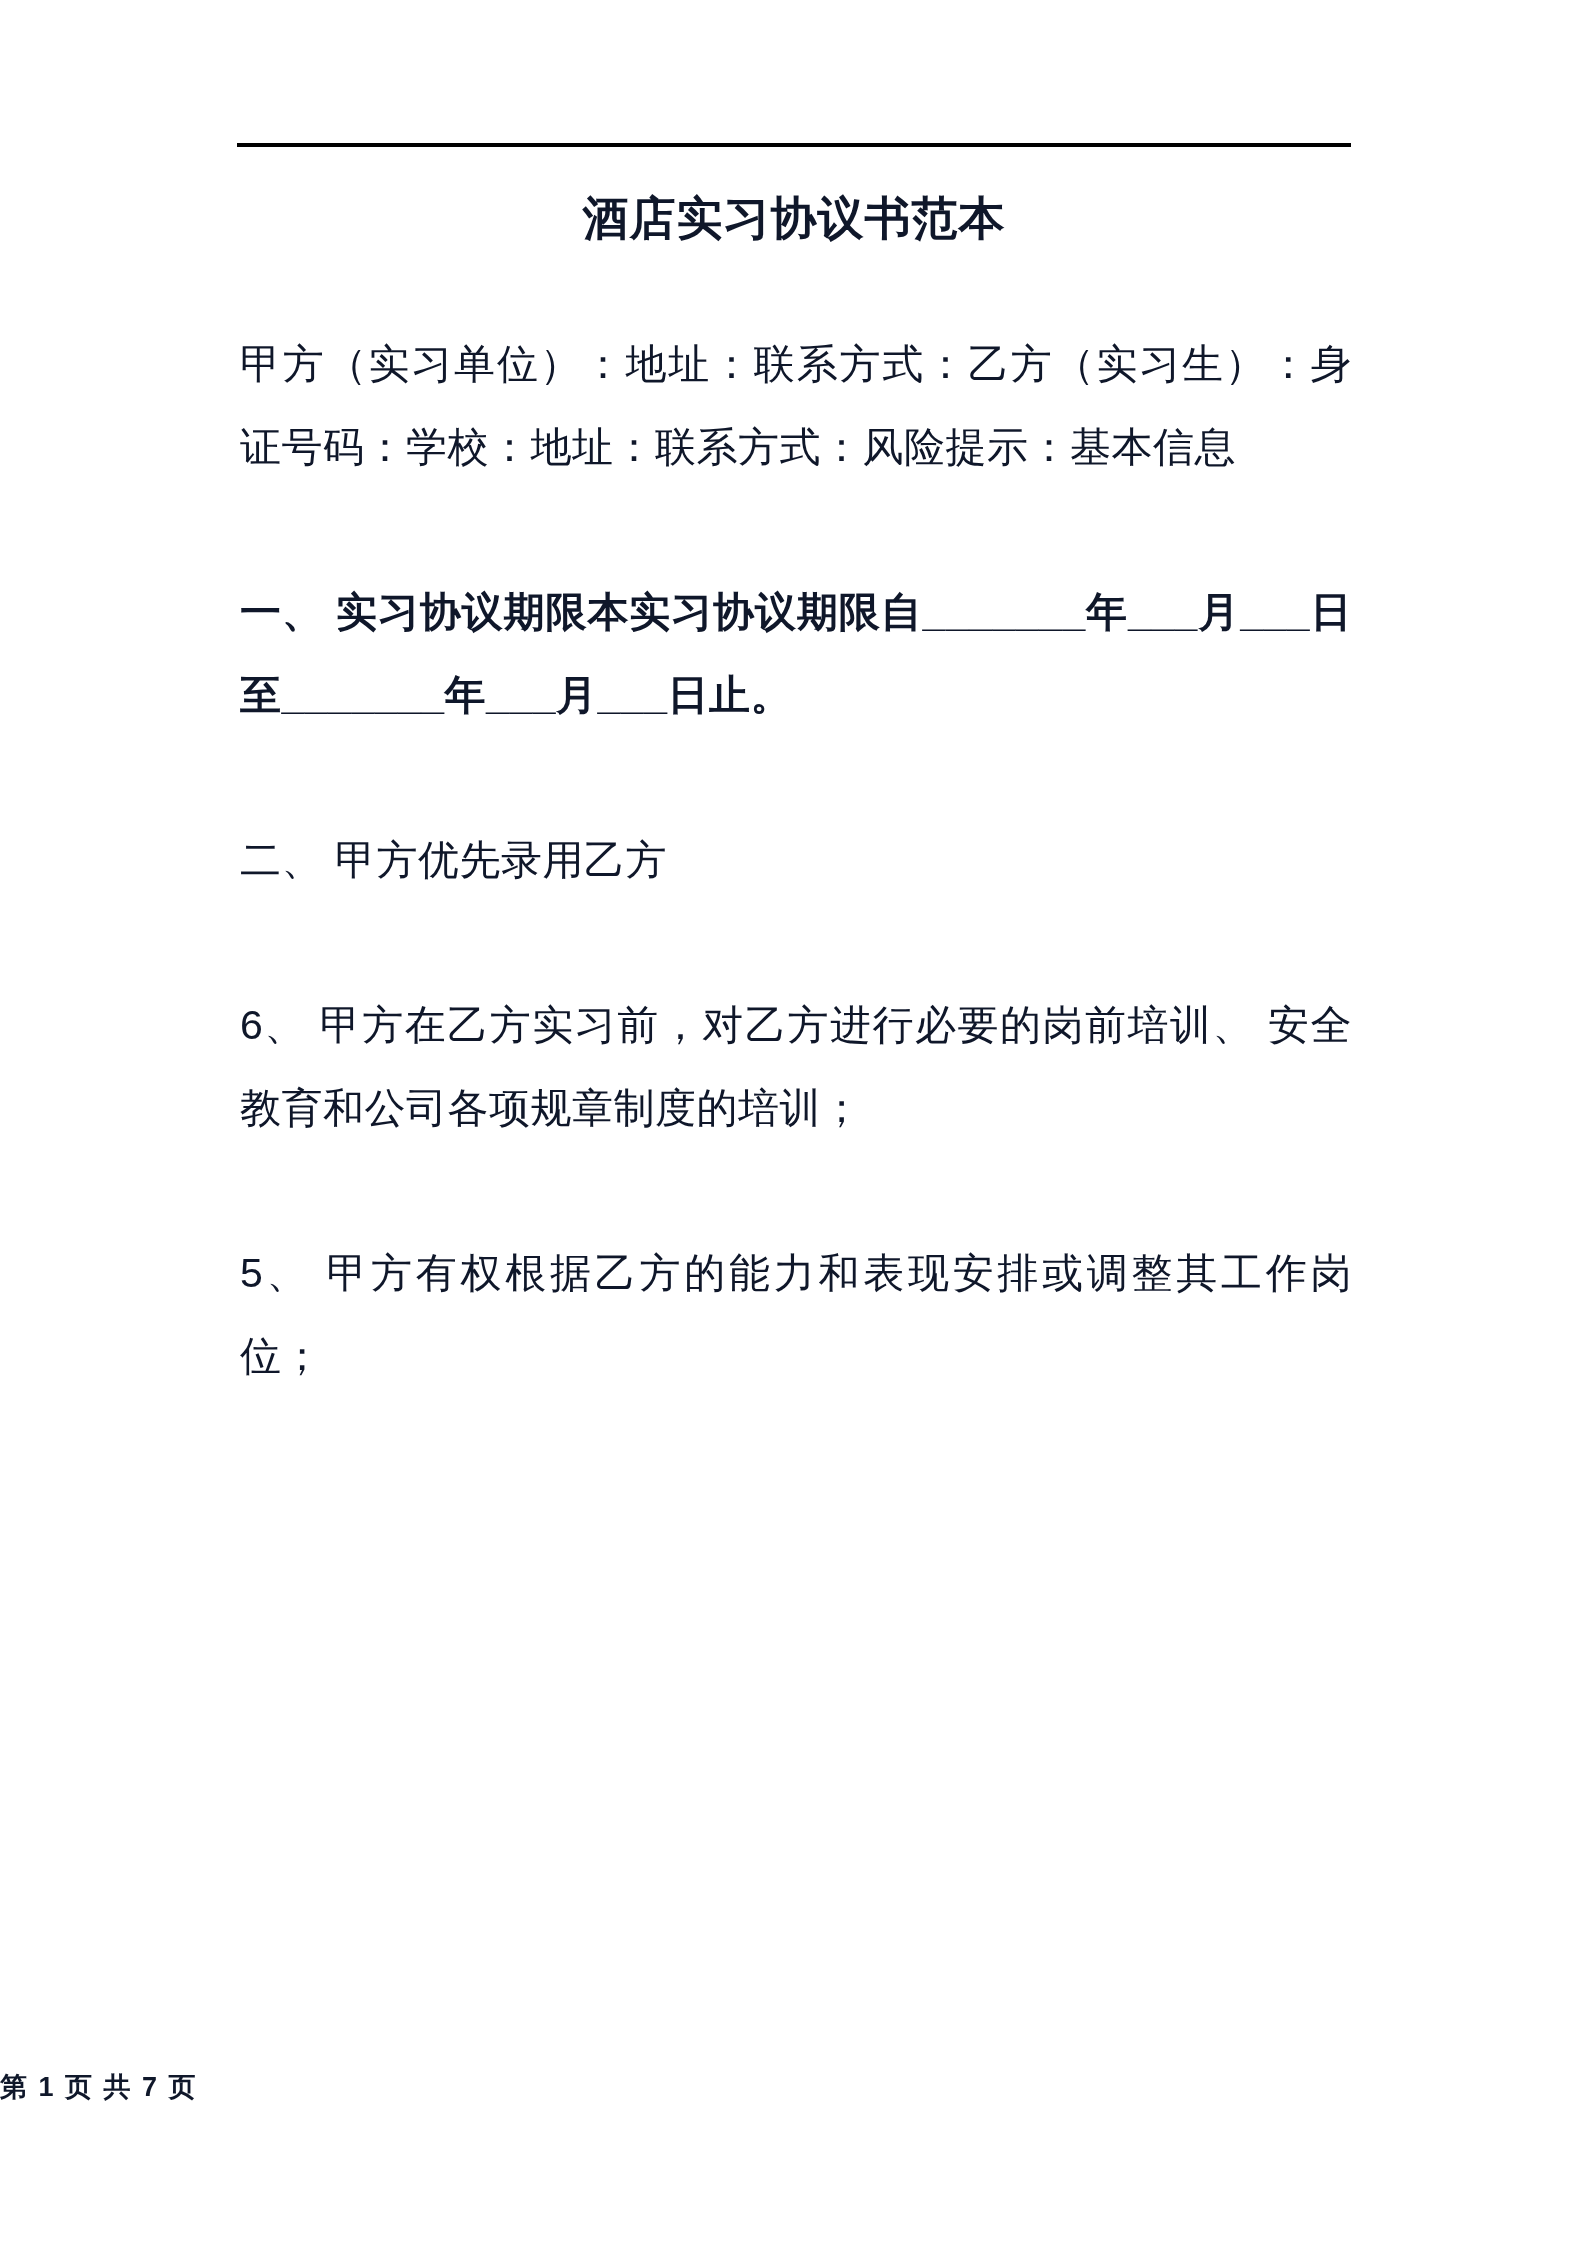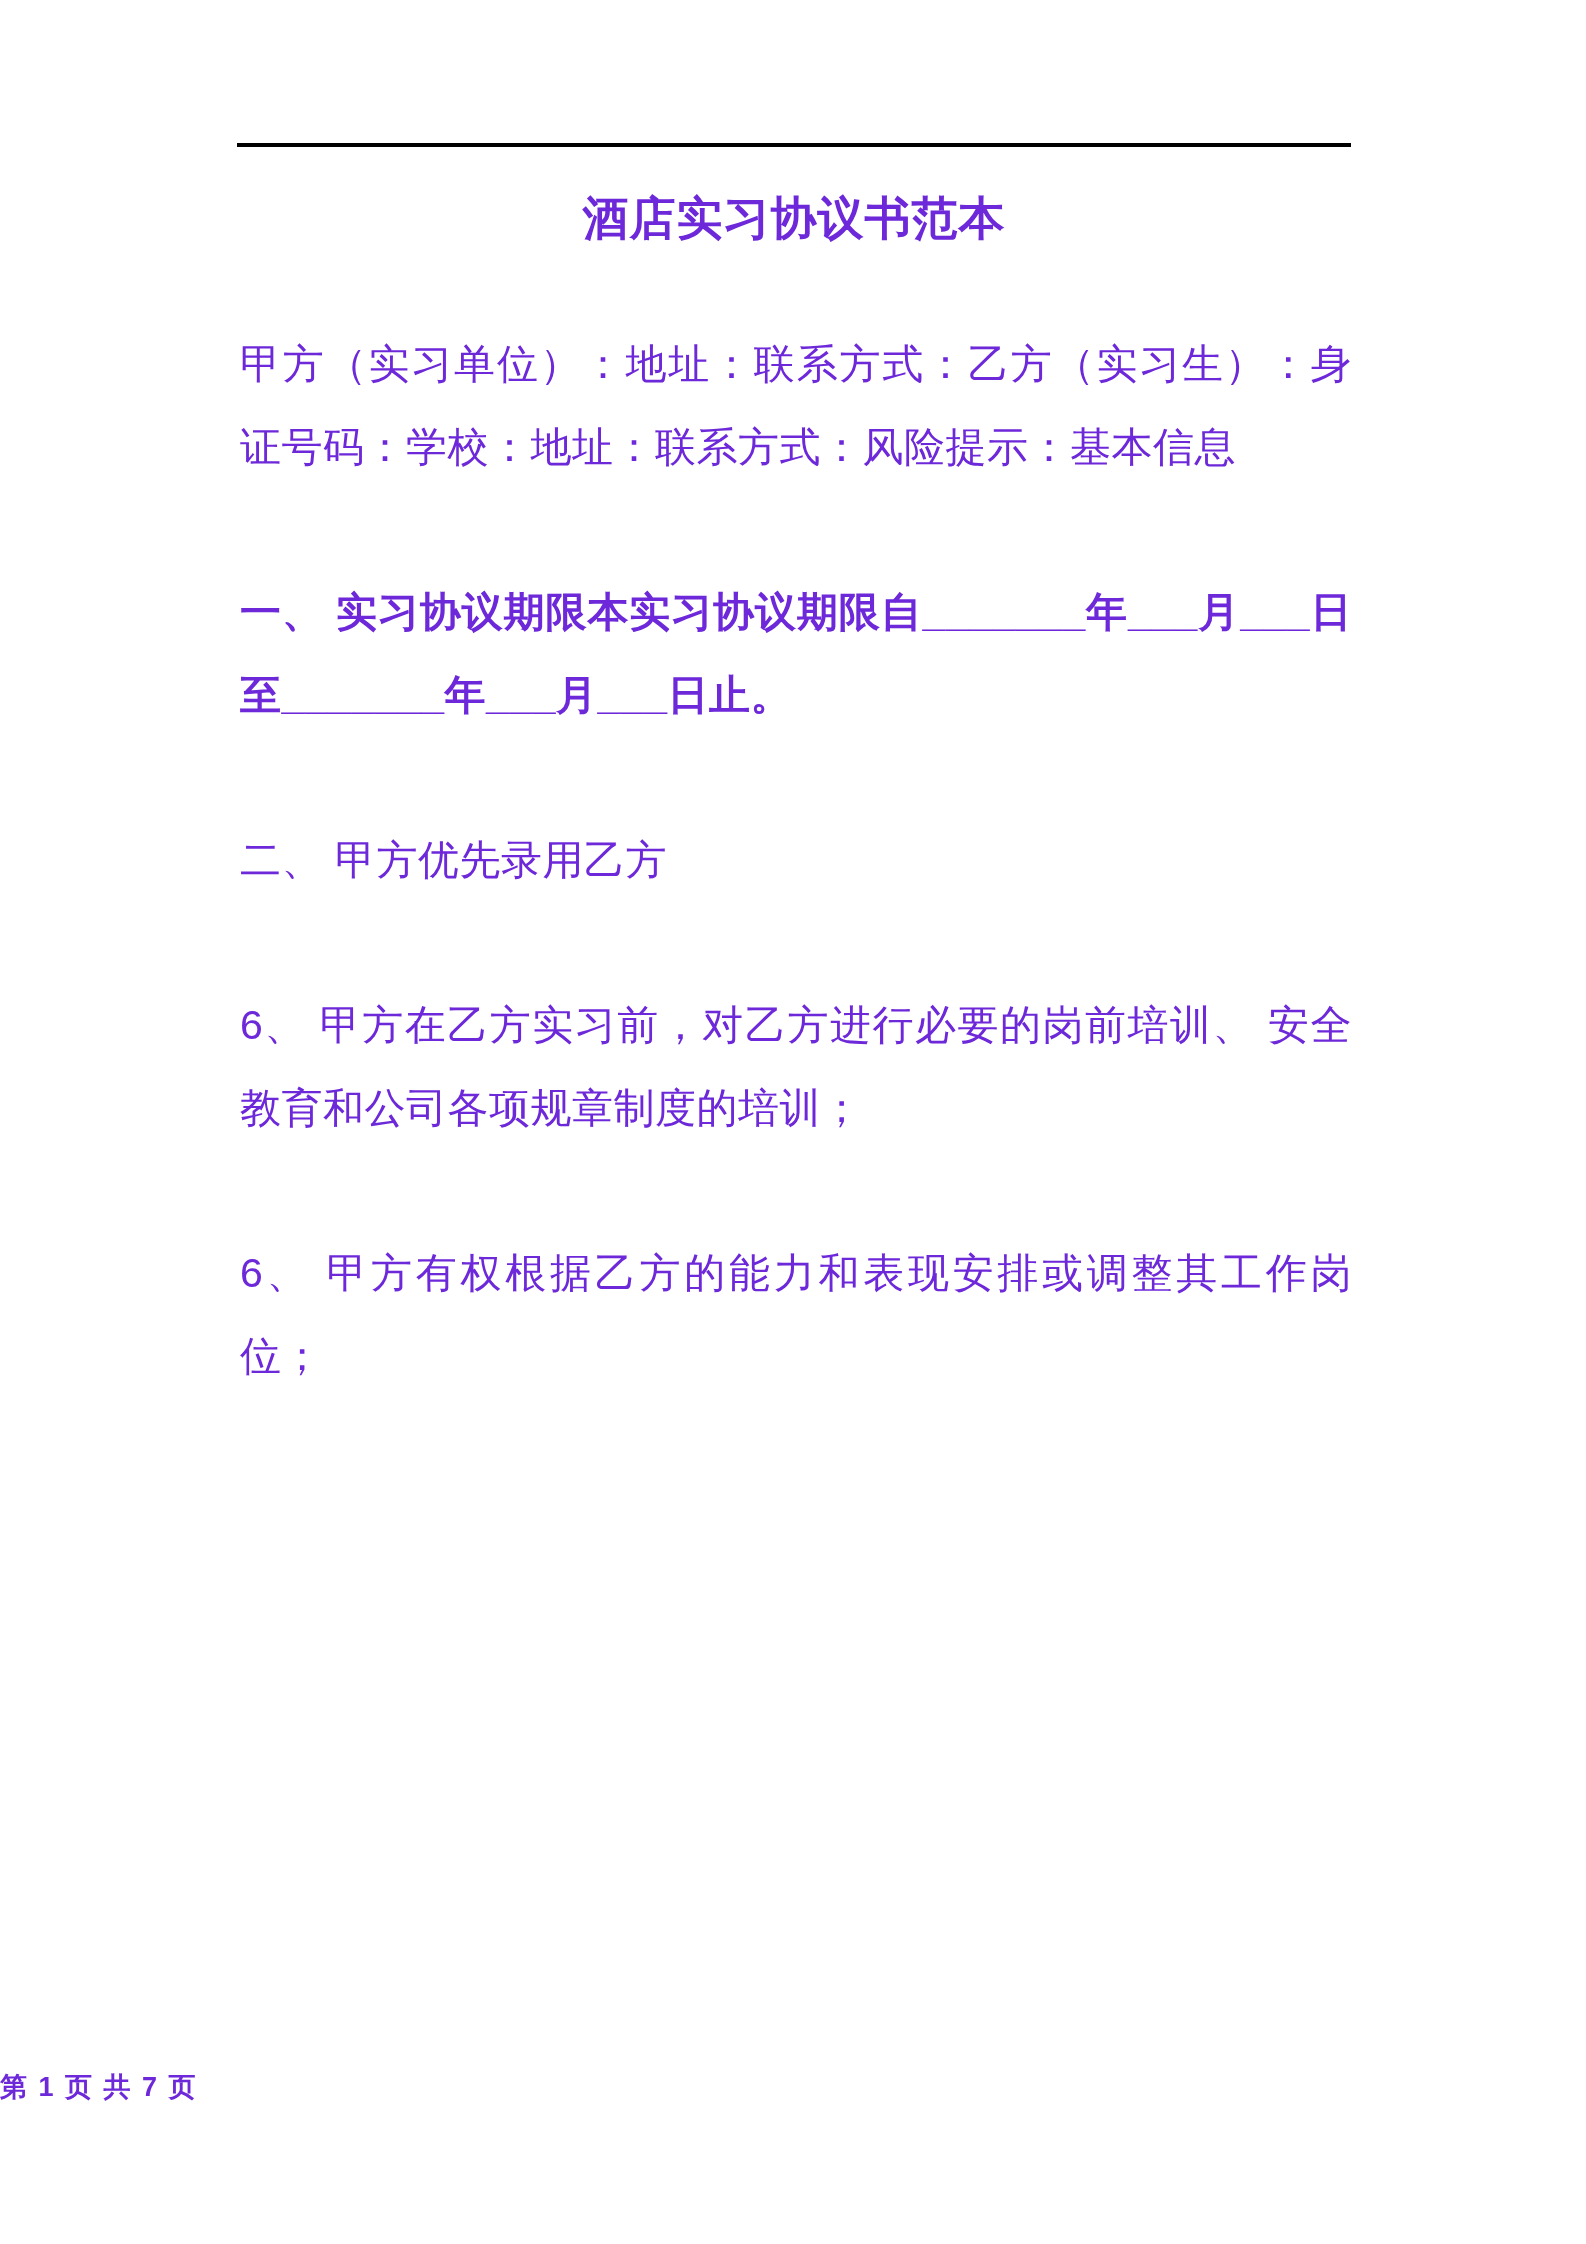--- a/index.html
+++ b/index.html
@@ -5,21 +5,21 @@
   html, body {
     margin: 0;
     padding: 0;
     background: #ffffff;
   }
   .page {
     position: relative;
     width: 1586px;
     height: 2244px;
     background: #ffffff;
-    color: #6d28d9;
+    color: #0f172a;
     font-family: "Liberation Sans", "DejaVu Sans", sans-serif;
     overflow: hidden;
   }
   .header-rule {
     margin: 143px 235px 0 237px;
     height: 0;
     border-top: 4px solid #000000;
   }
   .doc-title {
     margin: 38px 235px 0 237px;
@@ -68,18 +68,18 @@
   <div class="content">
     <p>甲方（实习单位）：地址：联系方式：乙方（实习生）：身证号码：学校：地址：联系方式：风险提示：基本信息</p>
 
 
     <p class="bold">一、 实习协议期限本实习协议期限自_______年___月___日至_______年___月___日止。</p>
 
     <p>二、 甲方优先录用乙方</p>
 
     <p>6、 甲方在乙方实习前，对乙方进行必要的岗前培训、 安全教育和公司各项规章制度的培训；</p>
 
-    <p>6、 甲方有权根据乙方的能力和表现安排或调整其工作岗位；</p>
+    <p>5、 甲方有权根据乙方的能力和表现安排或调整其工作岗位；</p>
   </div>
 
   <div class="page-footer">第 1 页 共 7 页</div>
 
 </div>
 
 </body></html>

